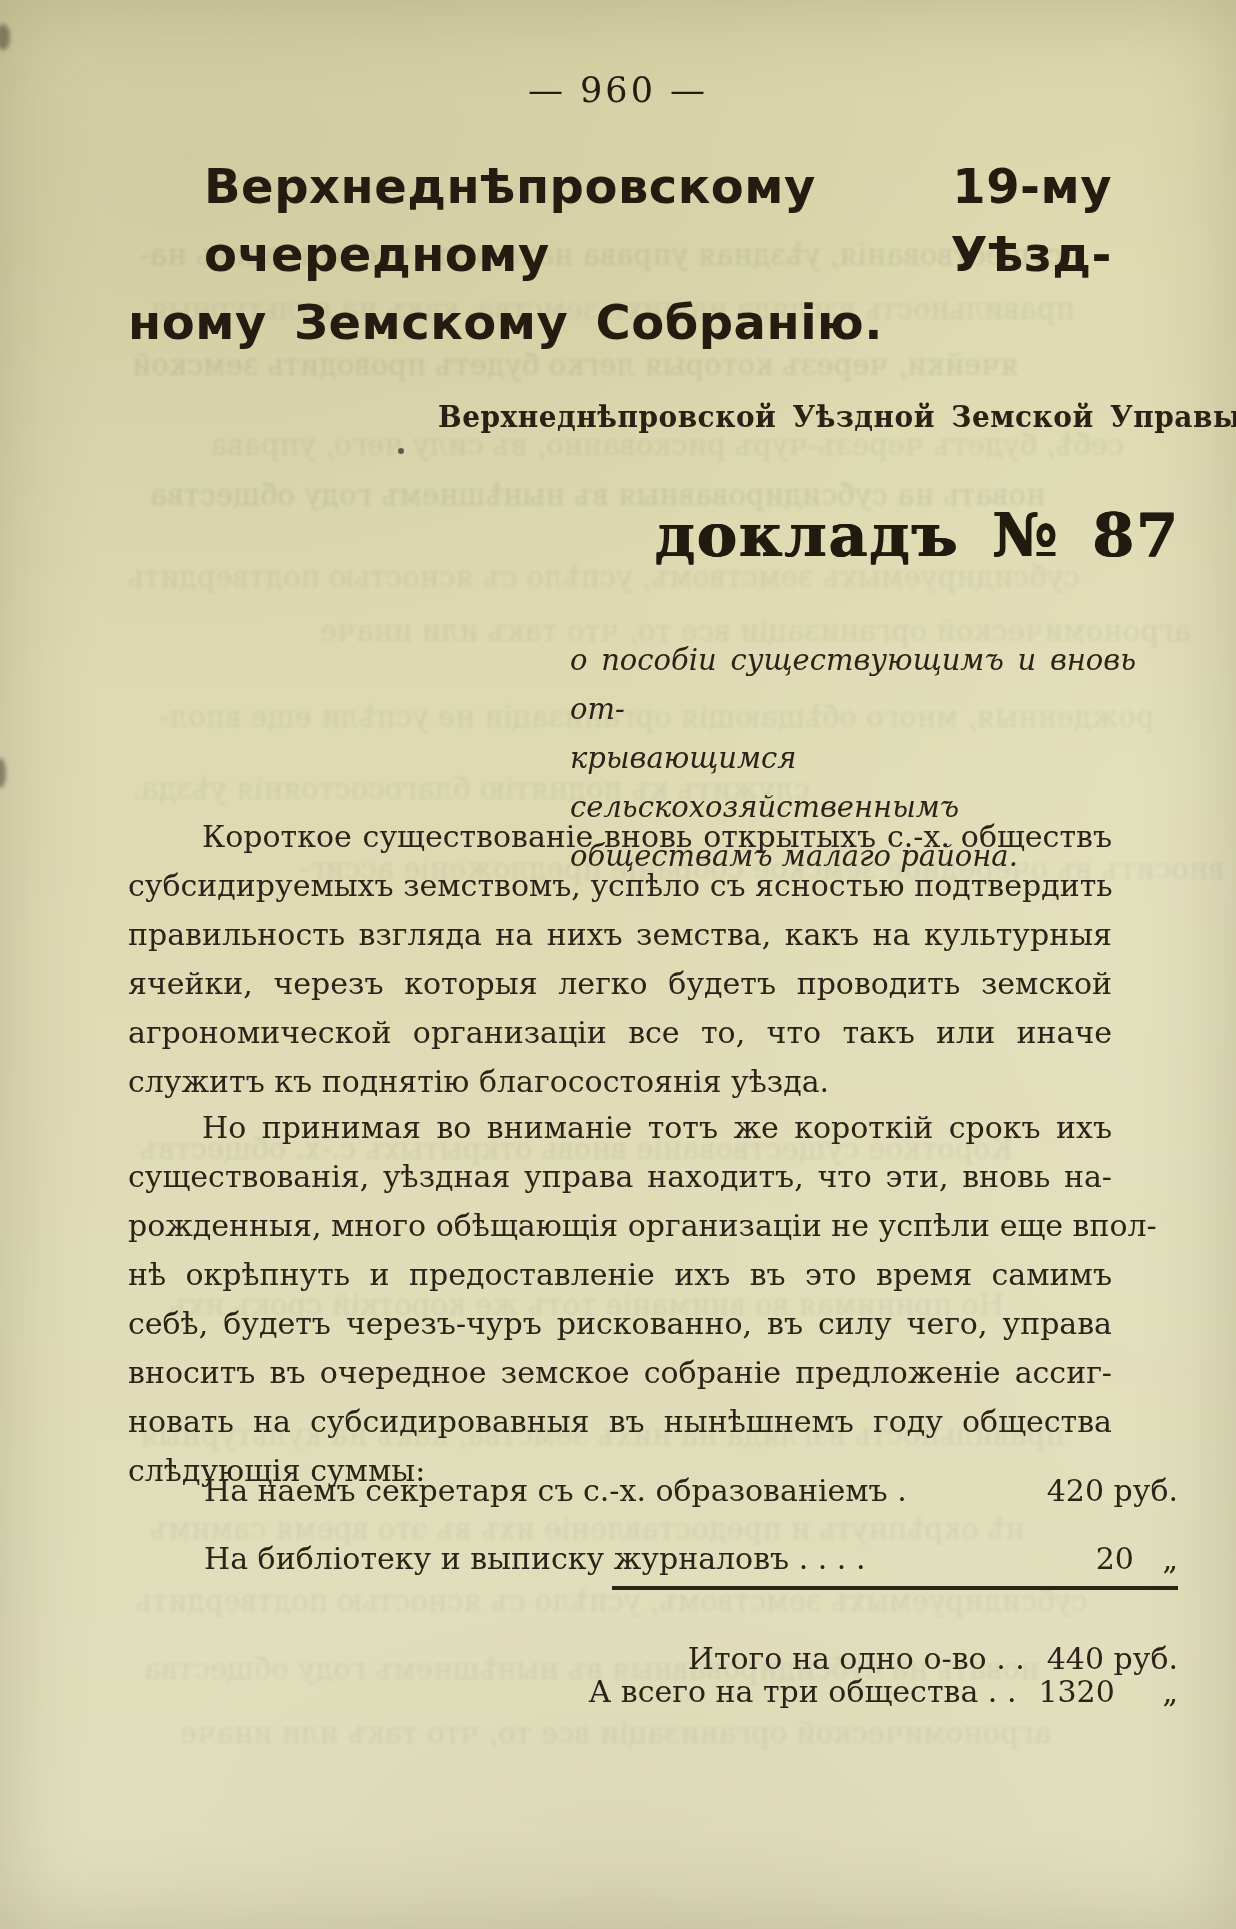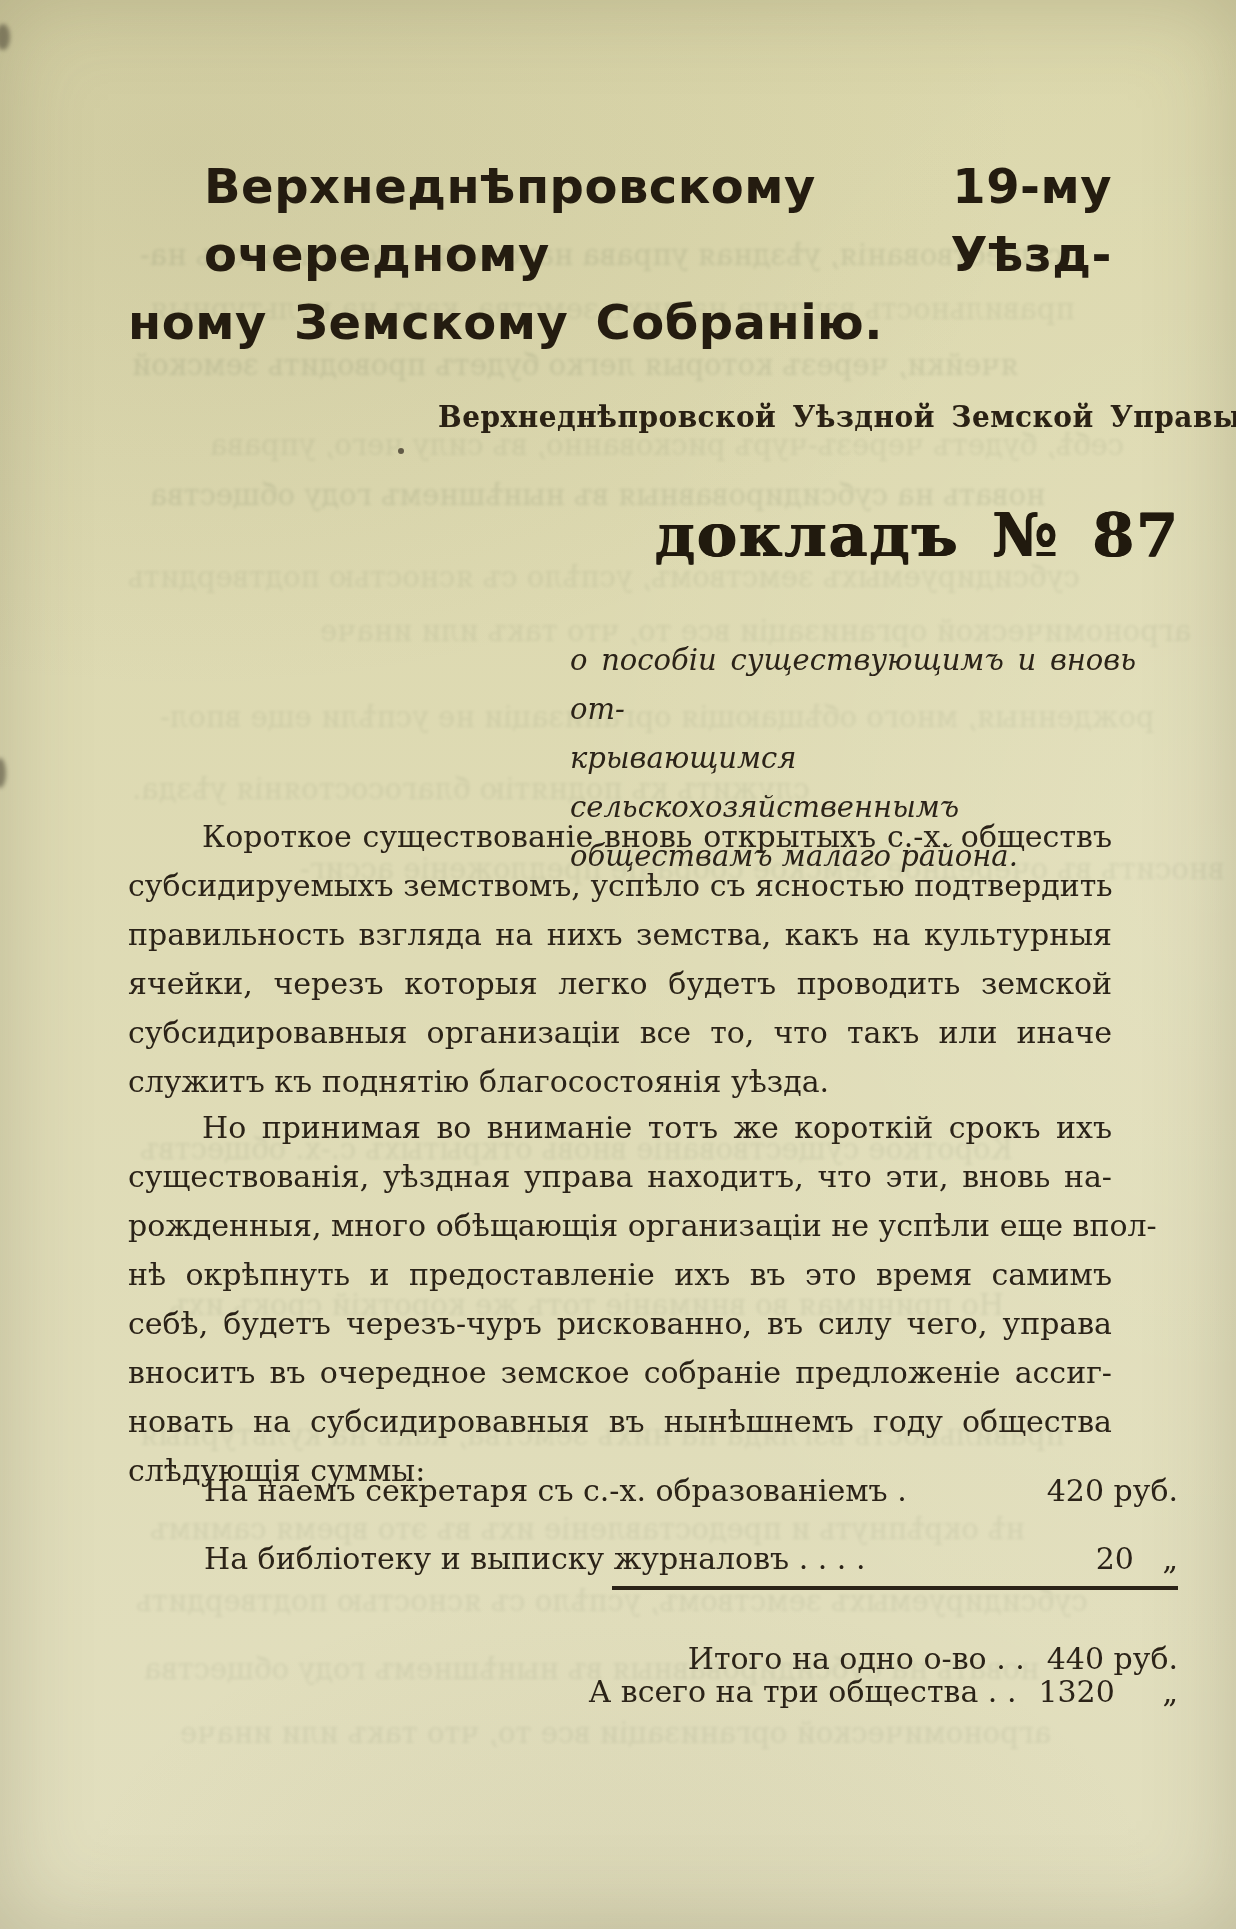--- a/index.html
+++ b/index.html
@@ -151,20 +151,21 @@
   <div class="ghost light" style="top:1418px; left:140px;">правильность взгляда на нихъ земства, какъ на культурныя</div>
   <div class="ghost light" style="top:1512px; left:150px;">нѣ окрѣпнуть и предоставленіе ихъ въ это время самимъ</div>
   <div class="ghost light" style="top:1584px; left:136px;">субсидируемыхъ земствомъ, успѣло съ ясностью подтвердить</div>
   <div class="ghost light" style="top:1652px; left:144px;">новать на субсидировавныя въ нынѣшнемъ году общества</div>
   <div class="ghost light" style="top:1716px; left:180px;">агрономической организаціи все то, что такъ или иначе</div>
 
   <div class="ink-dot" style="top:448px; left:398px;"></div>
   <div class="edge-smudge" style="top:24px; left:-4px; width:14px; height:26px;"></div>
   <div class="edge-smudge" style="top:758px; left:-6px; width:12px; height:30px;"></div>
 
+  <div class="page-number">— 960 —</div>
 
   <div class="heading">
     <div class="l1">Верхнеднѣпровскому 19-му очередному Уѣзд-</div>
     <div class="l2">ному Земскому Собранію.</div>
   </div>
 
   <div class="issuer">Верхнеднѣпровской Уѣздной Земской Управы</div>
 
   <div class="doc-title">докладъ № 87</div>
 
@@ -172,21 +173,21 @@
     <div class="just">о пособіи существующимъ и вновь от-</div>
     <div class="just">крывающимся сельскохозяйственнымъ</div>
     <div>обществамъ малаго района.</div>
   </div>
 
   <div class="body-block" id="para1">
     <div class="ln first">Короткое существованіе вновь открытыхъ с.-х. обществъ</div>
     <div class="ln">субсидируемыхъ земствомъ, успѣло съ ясностью подтвердить</div>
     <div class="ln">правильность взгляда на нихъ земства, какъ на культурныя</div>
     <div class="ln">ячейки, черезъ которыя легко будетъ проводить земской</div>
-    <div class="ln">субсидировавныя организаціи все то, что такъ или иначе</div>
+    <div class="ln">агрономической организаціи все то, что такъ или иначе</div>
     <div class="ln last">служитъ къ поднятію благосостоянія уѣзда.</div>
   </div>
 
   <div class="body-block" id="para2">
     <div class="ln first">Но принимая во вниманіе тотъ же короткій срокъ ихъ</div>
     <div class="ln">существованія, уѣздная управа находитъ, что эти, вновь на-</div>
     <div class="ln">рожденныя, много обѣщающія организаціи не успѣли еще впол-</div>
     <div class="ln">нѣ окрѣпнуть и предоставленіе ихъ въ это время самимъ</div>
     <div class="ln">себѣ, будетъ черезъ-чуръ рискованно, въ силу чего, управа</div>
     <div class="ln">вноситъ въ очередное земское собраніе предложеніе ассиг-</div>

